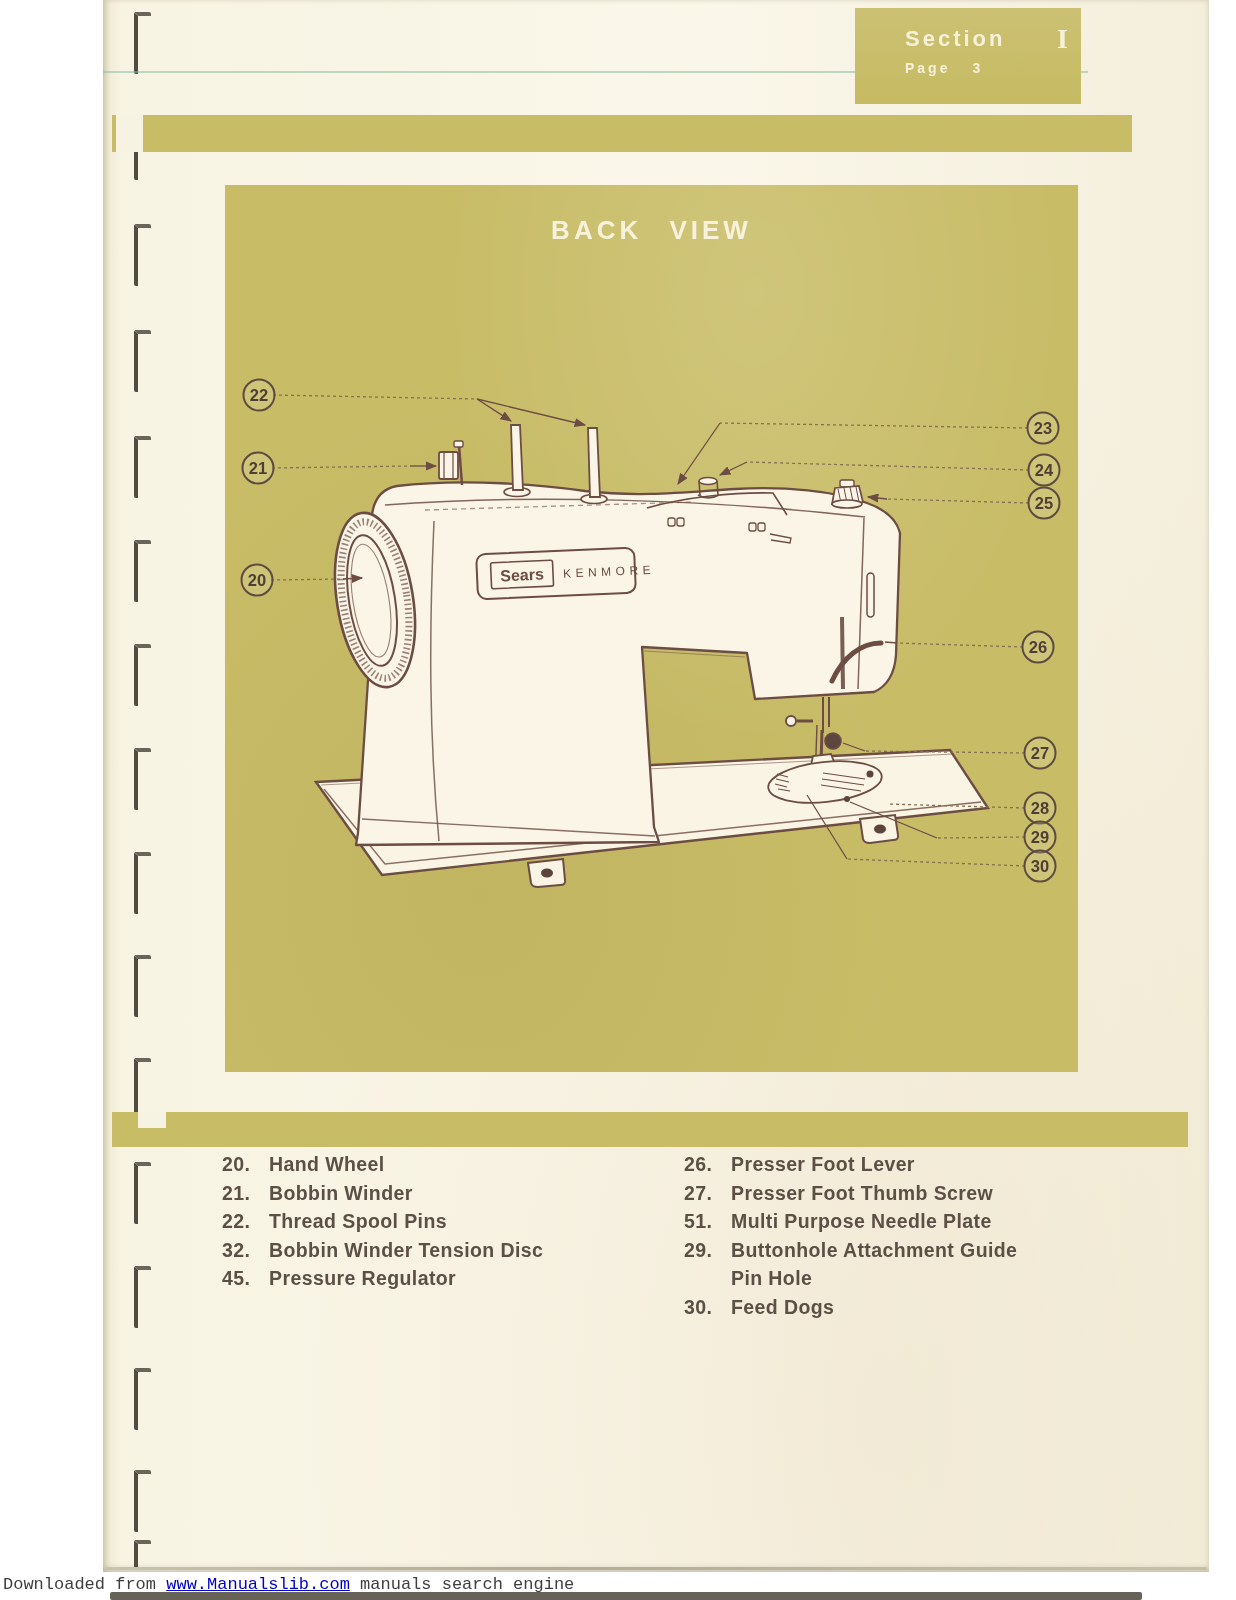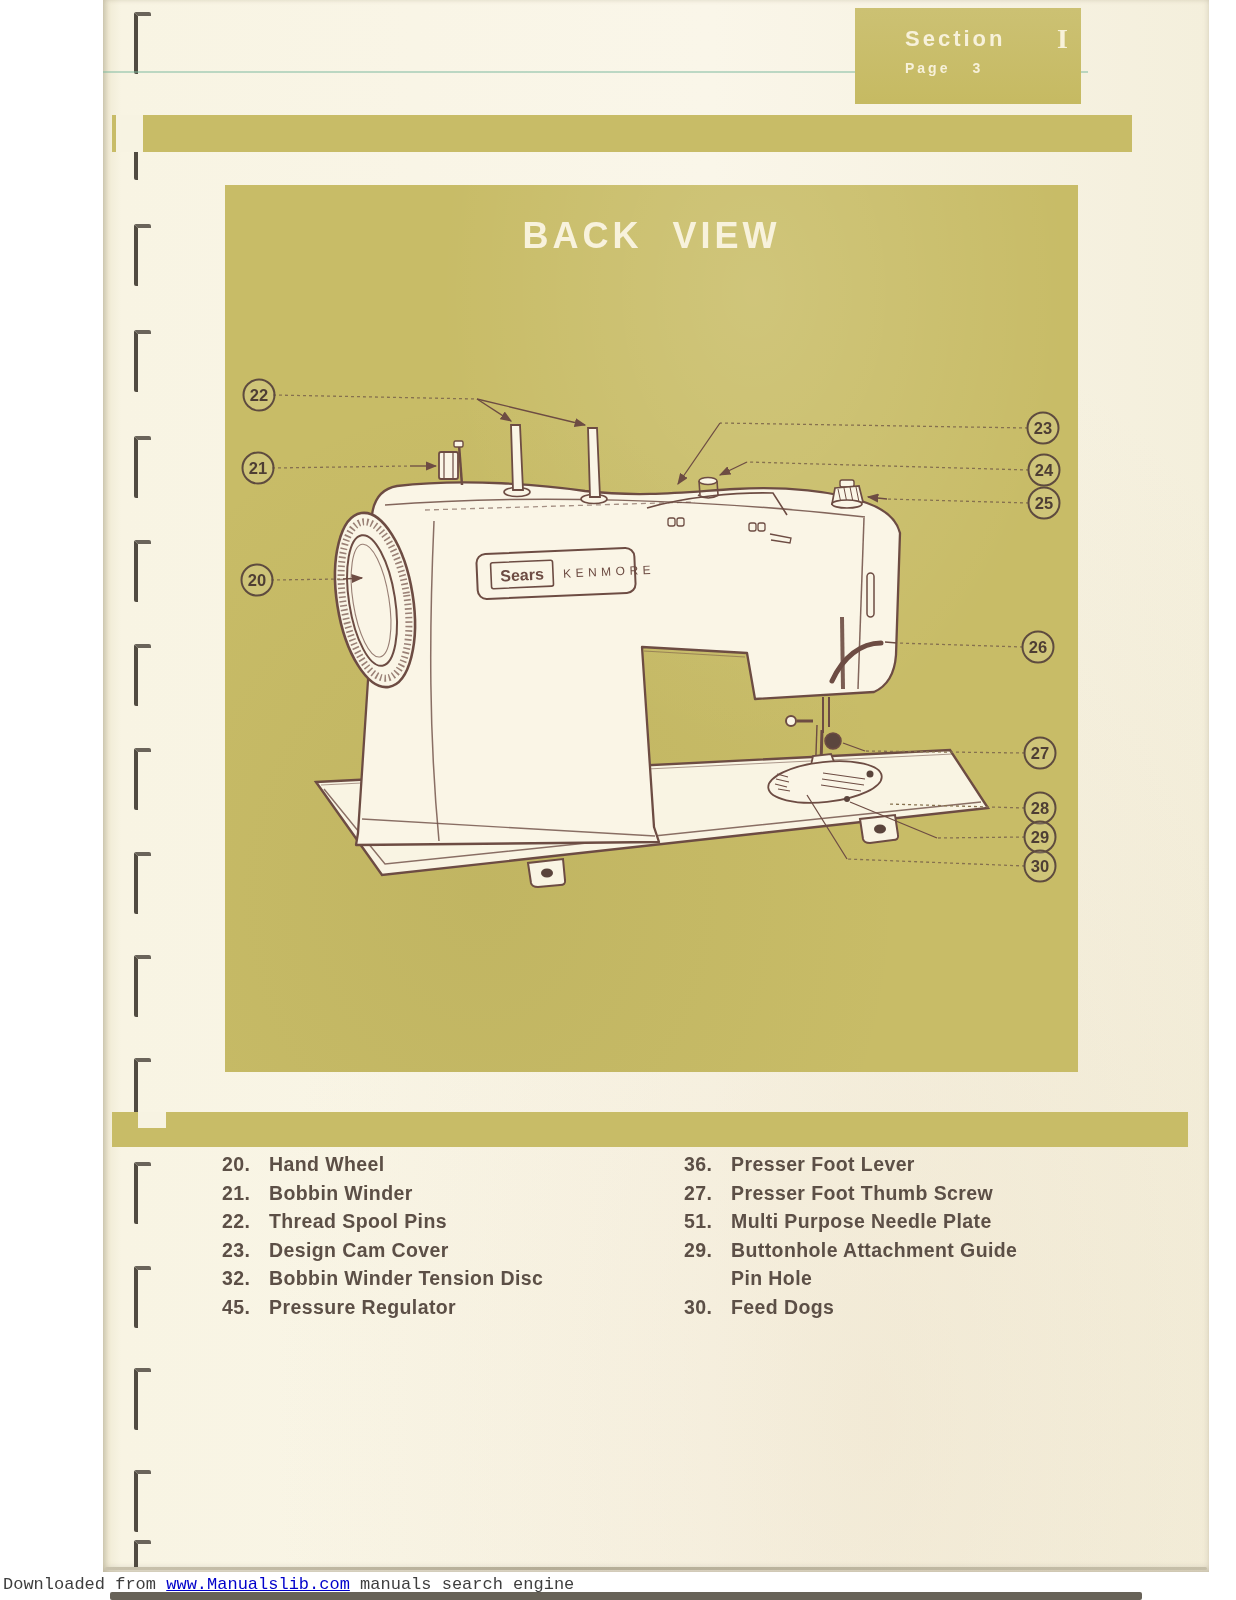--- a/index.html
+++ b/index.html
@@ -47,21 +47,21 @@
   
   .panel{
     position:absolute;left:225px;top:185px;width:853px;height:887px;
     background:
       radial-gradient(ellipse at 62% 12%, rgba(255,255,240,.14), transparent 42%),
       radial-gradient(ellipse at 30% 80%, rgba(110,100,40,.08), transparent 50%),
       var(--olive,#c8bc67);
   }
   .back-view-title{
     position:absolute;left:0;top:30px;width:100%;text-align:center;
-    color:#f8f2dc;font-size:36px;font-weight:bold;letter-spacing:4px;word-spacing:16px;
+    color:#f8f2dc;font-size:26px;font-weight:bold;letter-spacing:4px;word-spacing:16px;
   }
   .machine-svg{position:absolute;left:0;top:0;}
   
   .legend-col{
     position:absolute;color:var(--legend,#5c4f46);
     font-size:19.5px;letter-spacing:.4px;line-height:28.6px;white-space:nowrap;font-weight:bold;
   }
   .legend-left{left:222px;top:1150px;}
   .legend-right{left:684px;top:1150px;}
   .legend-row .num{display:inline-block;width:47px;}
@@ -306,27 +306,26 @@
   </svg>
 </div>
 
 <div class="bottom-bar olive"></div>
 <div class="bottom-bar-notch"></div>
 
 <div class="legend-col legend-left">
   <div class="legend-row"><span class="num">20.</span><span>Hand Wheel</span></div>
   <div class="legend-row"><span class="num">21.</span><span>Bobbin Winder</span></div>
   <div class="legend-row"><span class="num">22.</span><span>Thread Spool Pins</span></div>
-  <div class="legend-row"><span class="num">23.</span><span>Design Cam Cover</span></div>
   <div class="legend-row"><span class="num">32.</span><span>Bobbin Winder Tension Disc</span></div>
   <div class="legend-row"><span class="num">45.</span><span>Pressure Regulator</span></div>
 </div>
 
 <div class="legend-col legend-right">
-  <div class="legend-row"><span class="num">36.</span><span>Presser Foot Lever</span></div>
+  <div class="legend-row"><span class="num">26.</span><span>Presser Foot Lever</span></div>
   <div class="legend-row"><span class="num">27.</span><span>Presser Foot Thumb Screw</span></div>
   <div class="legend-row"><span class="num">51.</span><span>Multi Purpose Needle Plate</span></div>
   <div class="legend-row"><span class="num">29.</span><span>Buttonhole Attachment Guide</span></div>
   <div class="legend-row"><span class="num"></span><span>Pin Hole</span></div>
   <div class="legend-row"><span class="num">30.</span><span>Feed Dogs</span></div>
 </div>
 
 <div class="paper-bottom-edge"></div>
 <div class="next-page-sliver"></div>
 

